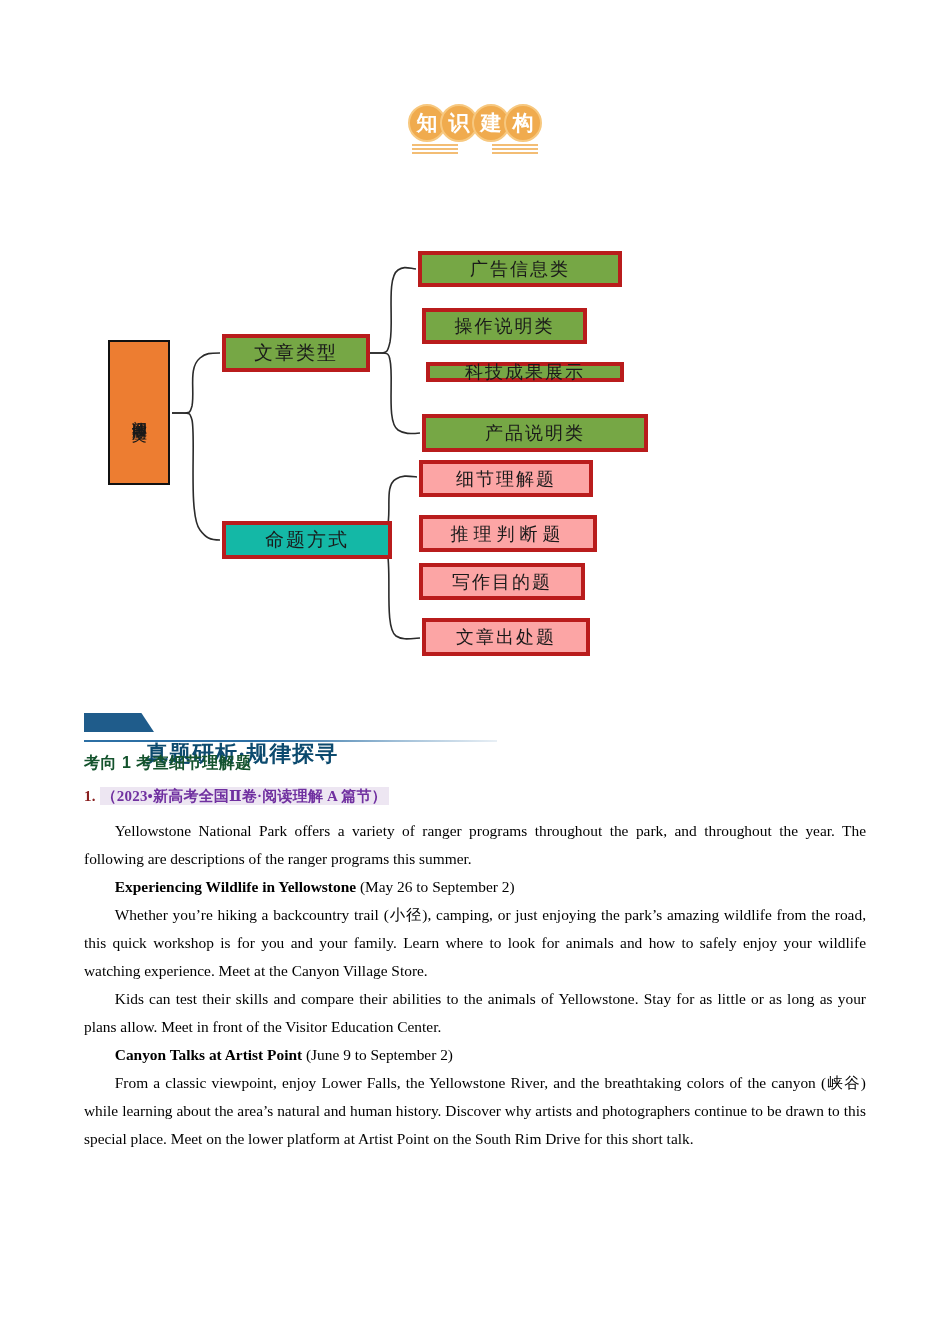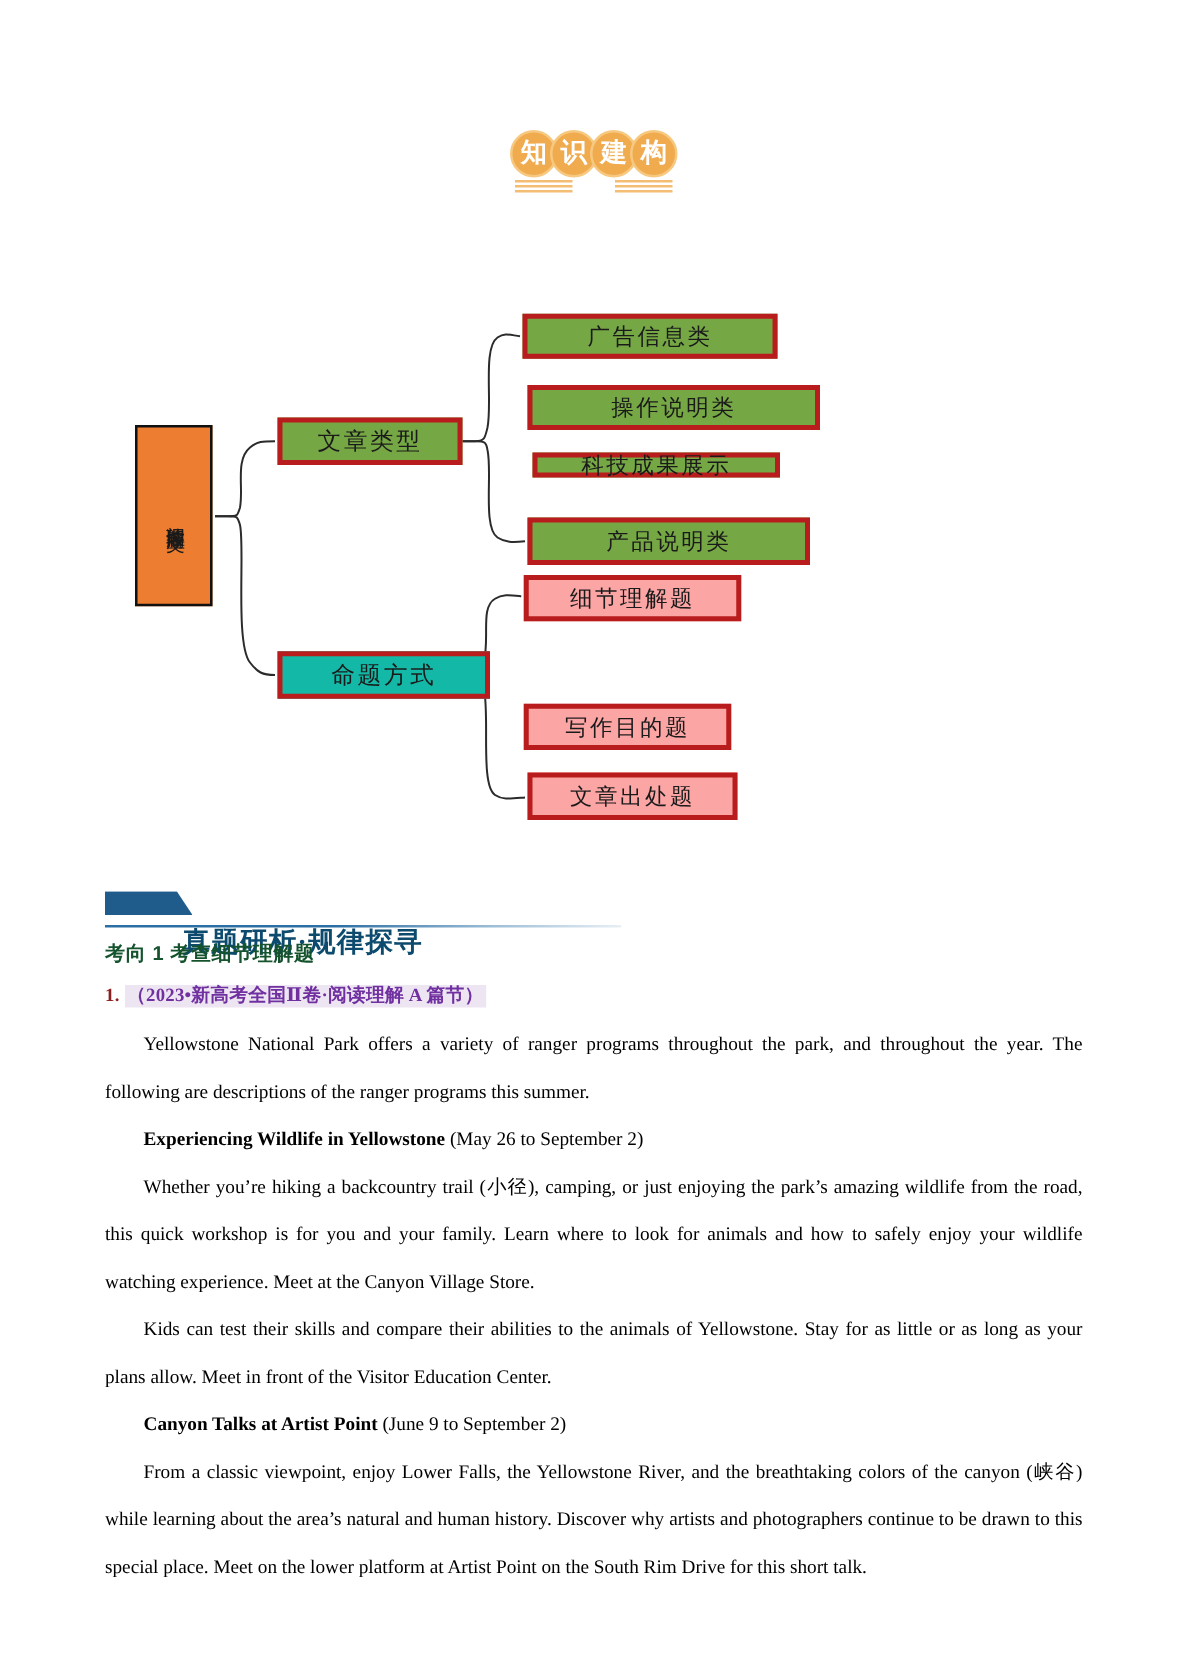--- a/index.html
+++ b/index.html
@@ -93,21 +93,21 @@
   .node-branch {
     background: #76A745;
     font-size: 19px;
   }
   .node-b1 { left: 222px; top: 104px; width: 148px; height: 38px; }
   .node-b2 { left: 222px; top: 291px; width: 170px; height: 38px; background: #14b8a6; }
   .node-leaf-green { background: #76A745; font-size: 18px; }
   .node-leaf-blue  { background: #fca5a5; font-size: 18px; }
 
   .lf1 { left: 418px; top: 21px;  width: 204px; height: 36px; }
-  .lf2 { left: 422px; top: 78px;  width: 234px; height: 36px; }
+  .lf2 { left: 422px; top: 78px;  width: 165px; height: 36px; }
   .lf3 { left: 426px; top: 132px; width: 198px; height: 20px; }
   .lf4 { left: 422px; top: 184px; width: 226px; height: 38px; }
 
   .lb1 { left: 419px; top: 230px; width: 174px; height: 37px; }
   .lb2 { left: 419px; top: 285px; width: 178px; height: 37px; letter-spacing: 5px; }
   .lb3 { left: 419px; top: 333px; width: 166px; height: 37px; }
   .lb4 { left: 422px; top: 388px; width: 168px; height: 38px; }
 
   
   .section-head {
@@ -164,21 +164,21 @@
   .srcline .hl {
     background: #EDE6F2;
     padding: 1px 2px;
   }
 
   .body-text {
     position: absolute;
     left: 84px; top: 817px;
     width: 782px;
     font-size: 15.4px;
-    line-height: 38px;
+    line-height: 28px;
     text-align: justify;
     text-justify: inter-word;
     color: #000;
   }
   .body-text p { margin: 0; text-indent: 2em; }
   .body-text b { font-weight: bold; }
 </style>
 </head>
 <body>
 
@@ -222,20 +222,21 @@
 
   <div class="node node-branch node-b1">文章类型</div>
   <div class="node node-branch node-b2">命题方式</div>
 
   <div class="node node-leaf-green lf1">广告信息类</div>
   <div class="node node-leaf-green lf2">操作说明类</div>
   <div class="node node-leaf-green lf3">科技成果展示</div>
   <div class="node node-leaf-green lf4">产品说明类</div>
 
   <div class="node node-leaf-blue lb1">细节理解题</div>
+  <div class="node node-leaf-blue lb2">推理判断题</div>
   <div class="node node-leaf-blue lb3">写作目的题</div>
   <div class="node node-leaf-blue lb4">文章出处题</div>
 </div>
 
 <div class="section-head">
   <div class="sh-flag"></div>
   <div class="sh-title">真题研析·规律探寻</div>
   <div class="sh-rule"></div>
 </div>
 

